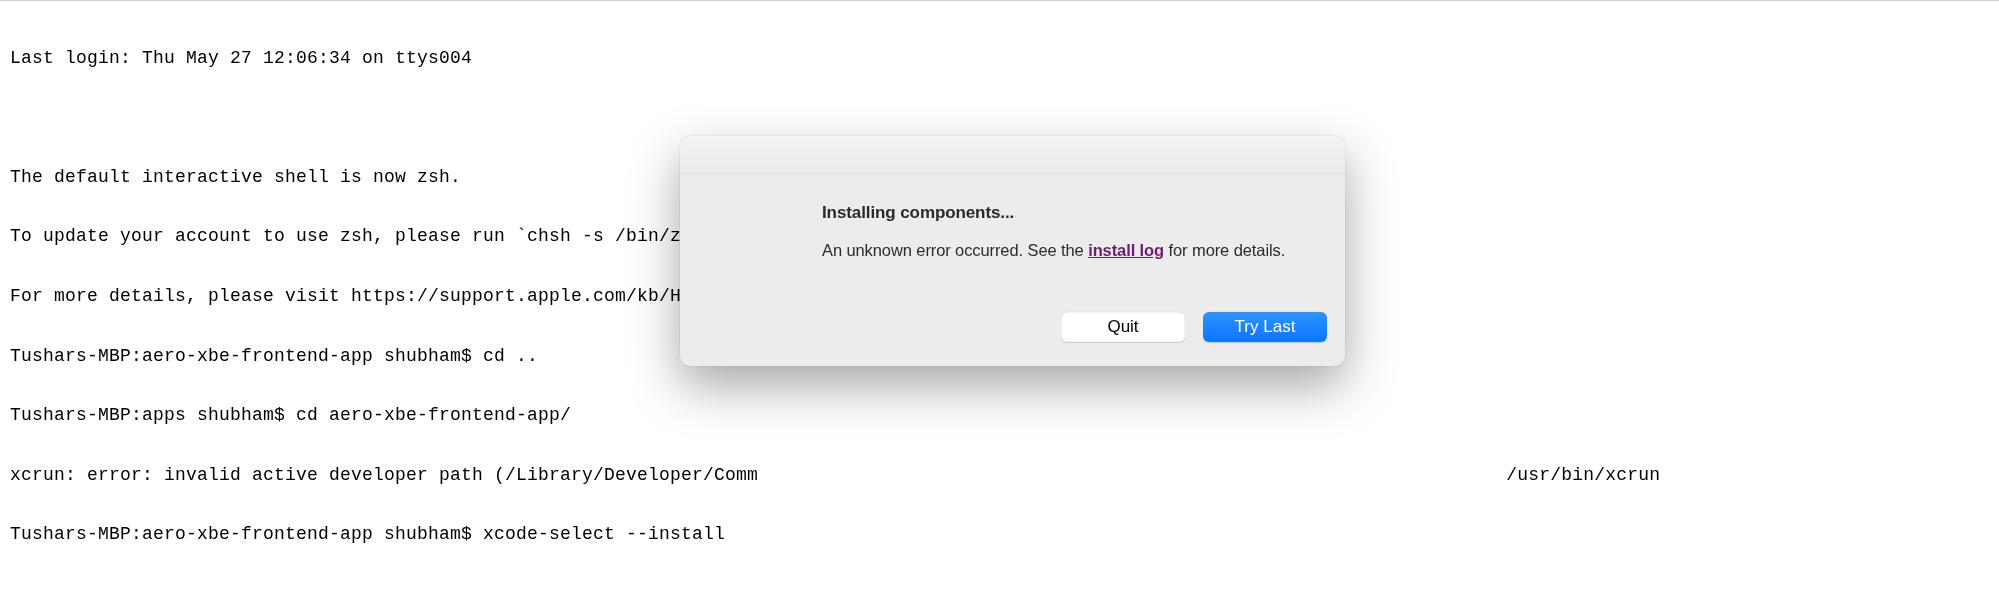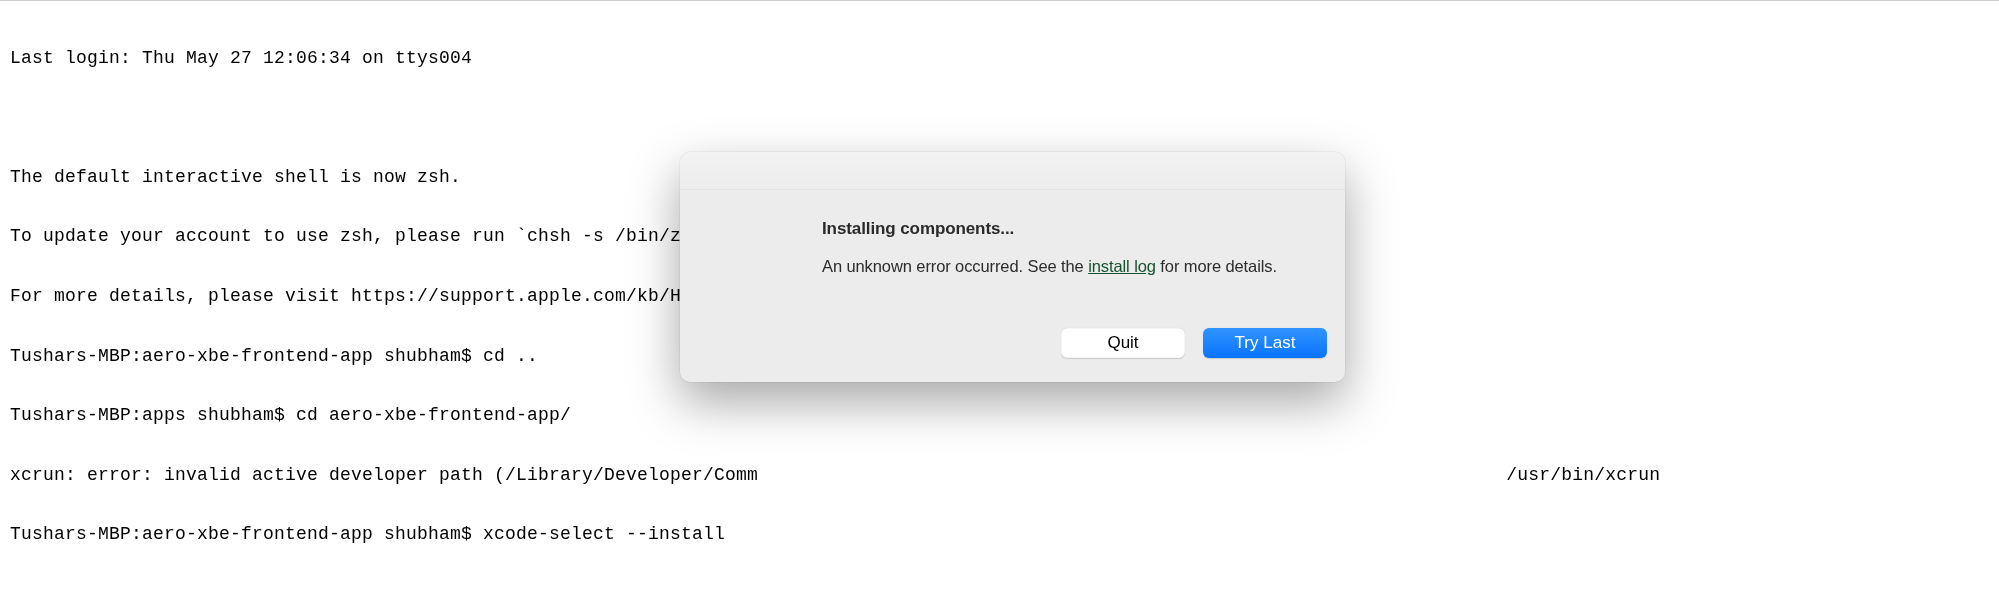--- a/index.html
+++ b/index.html
@@ -27,21 +27,21 @@
       color: #000;
       white-space: pre;
       letter-spacing: 0.2px;
     }
     .terminal-line {
       min-height: 20px;
     }
     .dialog {
       position: absolute;
       left: 680px;
-      top: 152px;
+      top: 136px;
       width: 665px;
       height: 230px;
       background: #ececec;
       border-radius: 10px;
       box-shadow: 0 20px 50px rgba(0,0,0,0.35), 0 0 0 0.5px rgba(0,0,0,0.08);
       display: flex;
       flex-direction: column;
       font-family: -apple-system, BlinkMacSystemFont, "Helvetica Neue", Arial, sans-serif;
     }
     .dialog-titlebar {
@@ -61,22 +61,23 @@
       color: #2a2a2a;
       margin-bottom: 18px;
       letter-spacing: -0.1px;
     }
     .dialog-message {
       font-size: 16.5px;
       color: #2c2c2c;
       letter-spacing: -0.1px;
     }
     .dialog-message a {
-      color: #14532d;
+      color: #701a75;
       text-decoration: underline;
+      font-weight: bold;
     }
     .dialog-buttons {
       display: flex;
       justify-content: flex-end;
       gap: 18px;
       padding: 0 18px 24px 0;
     }
     .btn {
       font-family: -apple-system, BlinkMacSystemFont, "Helvetica Neue", Arial, sans-serif;
       font-size: 17px;

